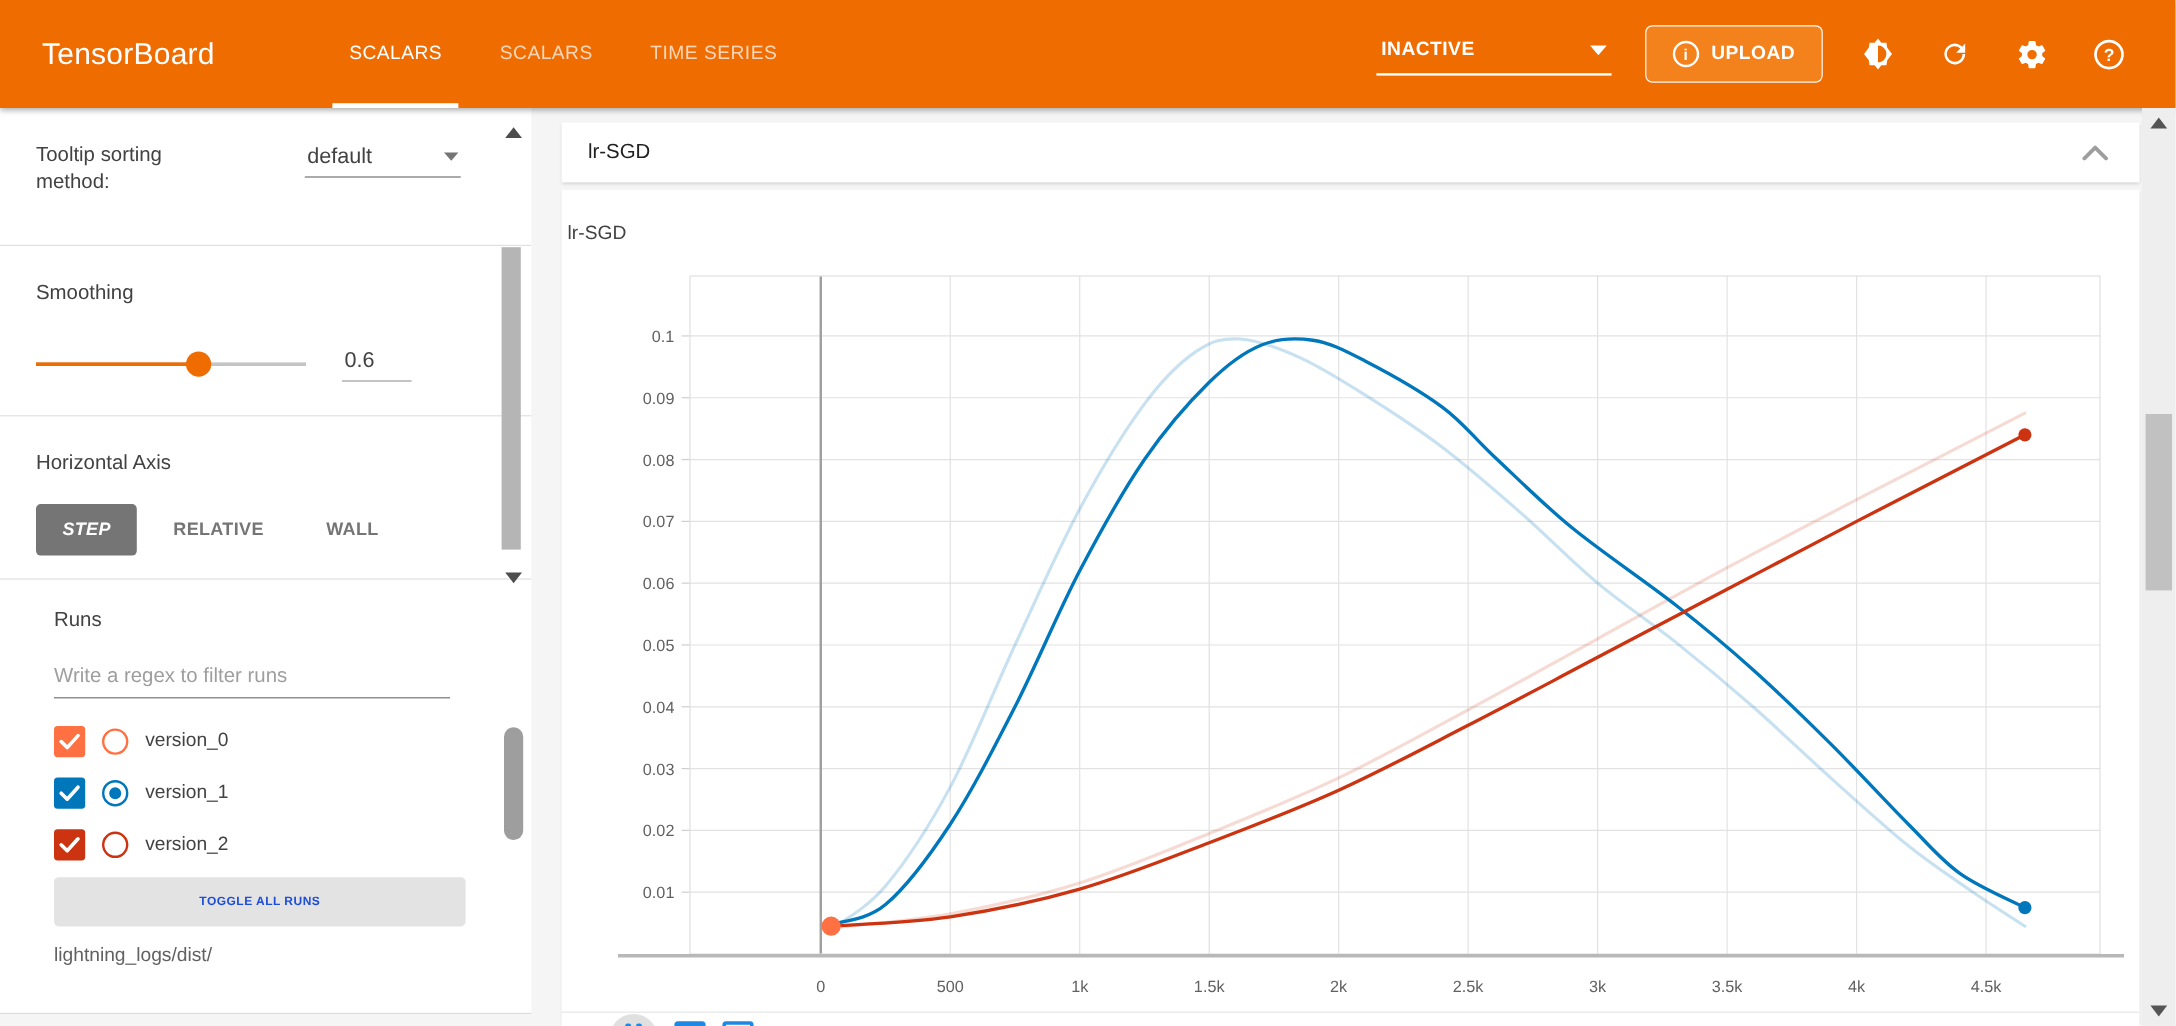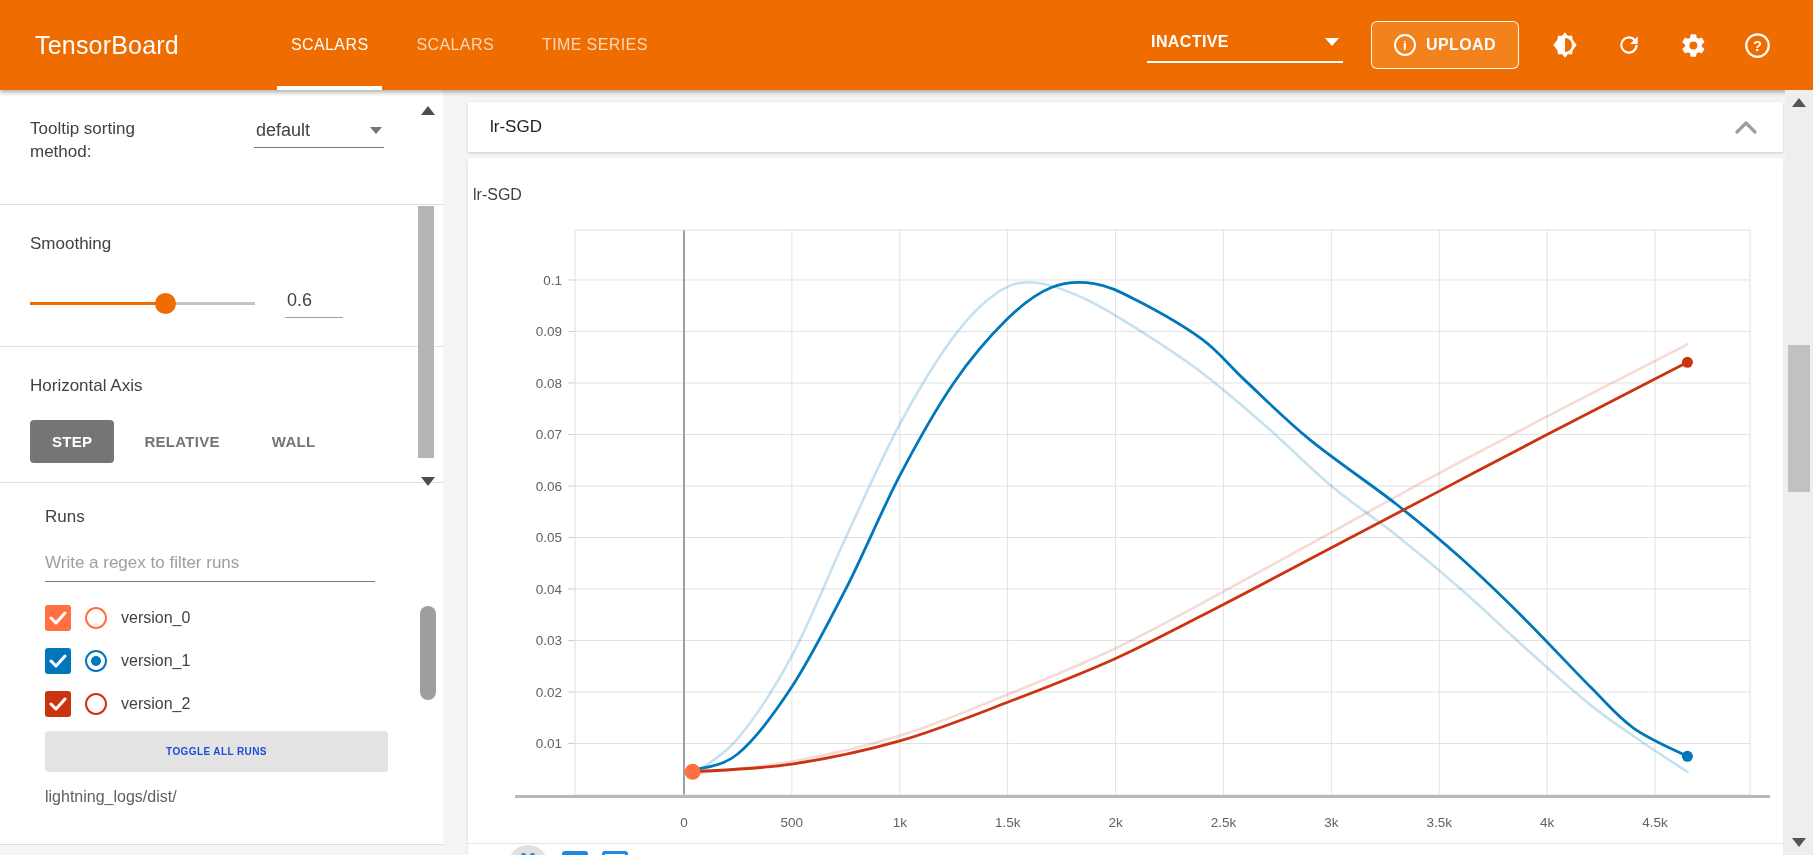--- a/index.html
+++ b/index.html
@@ -35,21 +35,21 @@
   .caret-gray { width:0; height:0; border-left:6px solid transparent; border-right:6px solid transparent; border-top:7px solid #757575; margin-left:8px; }
   
   .slider-row { display:flex; align-items:center; margin-top:34px; }
   .slider { position:relative; width:225px; height:3px; background:#c4c4c4; cursor:pointer; }
   .slider-fill { position:absolute; left:0; top:0; height:3px; background:#ef6c00; }
   .slider-thumb { position:absolute; top:-9px; width:21px; height:21px; border-radius:50%; background:#ef6c00; cursor:grab; }
   .slider-val { width:58px; margin-left:30px; border:none; border-bottom:1px solid #9e9e9e; font-size:18px; color:#424242; text-align:left; padding:0 2px 6px 2px; font-family:inherit; }
   
   .axis-opts { display:flex; align-items:center; margin-top:22px; gap:8px; }
   .axis-btn { font-size:15px; font-weight:700; letter-spacing:.3px; color:#757575; padding:13px 22px; border-radius:4px; cursor:pointer; }
-  .axis-btn.active { background:#757575; color:#fff; }
+  .axis-btn.active { background:#757575; color:#fff;font-style:italic; }
   
   .runs-sec { padding:24px 45px 0 45px; position:relative; }
   .runs-title { font-size:17px; color:#424242; }
   .runs-filter { width:330px; margin-top:22px; border:none; border-bottom:1px solid #757575; padding:4px 0 8px 0; font-size:17px; color:#424242; font-family:inherit; background:transparent; }
   .runs-filter::placeholder { color:#9e9e9e; }
   #runs-list { margin-top:14px; }
   .run-row { display:flex; align-items:center; height:43px; gap:14px; cursor:pointer; }
   .run-check { width:26px; height:26px; border-radius:3px; display:flex; align-items:center; justify-content:center; }
   .run-radio { width:22px; height:22px; border-radius:50%; border-width:2.5px; border-style:solid; display:flex; align-items:center; justify-content:center; }
   .run-radio .dot { width:10px; height:10px; border-radius:50%; }

